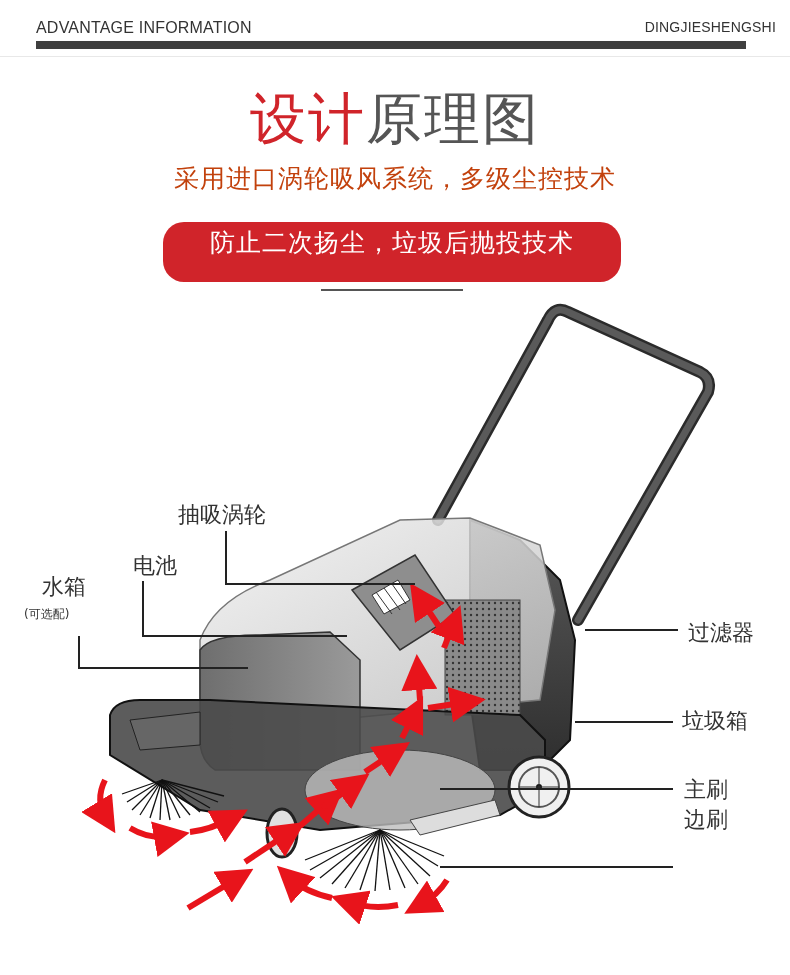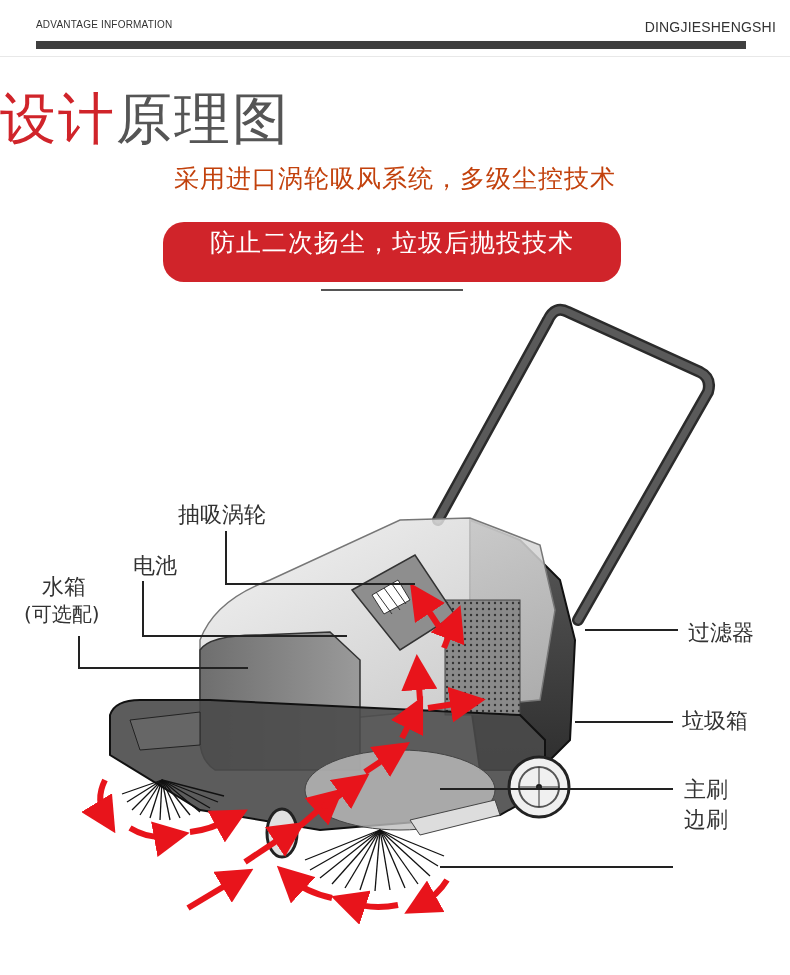--- a/index.html
+++ b/index.html
@@ -1,25 +1,25 @@
 <!DOCTYPE html>
 <html><head>
   <meta charset="utf-8">
   <style>
     * { margin: 0; padding: 0; box-sizing: border-box; }
     html, body { width: 790px; height: 975px; background: #ffffff; overflow: hidden; }
     body { position: relative; font-family: "DejaVu Sans", "Liberation Sans", sans-serif; color: #333; }
 
     .top-bar { position: absolute; left: 0; top: 0; width: 790px; height: 56px; }
-    .top-left { position: absolute; left: 36px; top: 19px; font-family: "Liberation Sans", sans-serif; font-size: 10px; color: #333; letter-spacing: 0.2px; }
+    .top-left { position: absolute; left: 36px; top: 19px; font-family: "Liberation Sans", sans-serif; font-size: 16px; color: #333; letter-spacing: 0.2px; }
     .top-right { position: absolute; right: 14px; top: 19px; font-family: "Liberation Sans", sans-serif; font-size: 14px; color: #333; letter-spacing: 0.2px; text-align: center; }
     .rule-full { position: absolute; left: 24px; top: 40px; width: 472px; height: 9px; background: #3f3f3f; }
     .page-divider { position: absolute; left: 0; top: 56px; width: 790px; height: 1px; background: #e8e8e8; }
 
-    .title { position: absolute; left: 0; width: 790px; top: 84px; font-size: 56px; line-height: 70px; letter-spacing: 2px; }
+    .title { position: absolute; left: 0; width: 790px; top: 84px; text-align: center; font-size: 56px; line-height: 70px; letter-spacing: 2px; }
     .title .red { color: #d0242a; }
     .title .gray { color: #555555; }
 
     .subtitle { position: absolute; left: 0; width: 790px; top: 162px; text-align: center; font-size: 25px; color: #c2410c; letter-spacing: 1px; }
 
     .pill { position: absolute; left: 163px; top: 222px; width: 458px; height: 60px; border-radius: 21px; background: #d0242a; color: #ffffff; font-size: 25px; line-height: 42px; text-align: center; letter-spacing: 1px; }
 
     .short-rule { position: absolute; left: 321px; top: 289px; width: 142px; height: 2px; background: #555; }
 
     .diagram { position: absolute; left: 0; top: 290px; width: 790px; height: 685px; }
@@ -154,21 +154,21 @@
     <path d="M190 832 Q210 830 232 818"></path>
     <path d="M447 880 Q438 895 420 905"></path>
     <path d="M398 905 Q372 910 348 902"></path>
     <path d="M332 898 Q305 892 290 878"></path>
   </g>
 </svg>
 
 <div class="label" style="left:178px;top:502px;text-align:right;">抽吸涡轮</div>
 <div class="label" style="left:118px;top:553px;margin-left:15px;">电池</div>
 <div class="label" style="left:42px;top:574px;">水箱</div>
-<div class="label" style="left:24px;top:601px;font-size:20px;">(可选配)</div>
+<div class="label" style="left:24px;top:601px;font-size:12px;">(可选配)</div>
 <div class="label" style="left:688px;top:620px;">过滤器</div>
 <div class="label" style="left:682px;top:708px;">垃圾箱</div>
 <div class="label" style="left:684px;top:777px;">主刷</div>
 <div class="label" style="left:684px;top:807px;">边刷</div>
 
 <div class="leader" style="left:225px;top:531px;width:2px;height:53px;"></div>
 <div class="leader" style="left:225px;top:583px;width:190px;height:2px;"></div>
 
 <div class="leader" style="left:142px;top:581px;width:2px;height:55px;"></div>
 <div class="leader" style="left:142px;top:635px;width:205px;height:2px;"></div>

